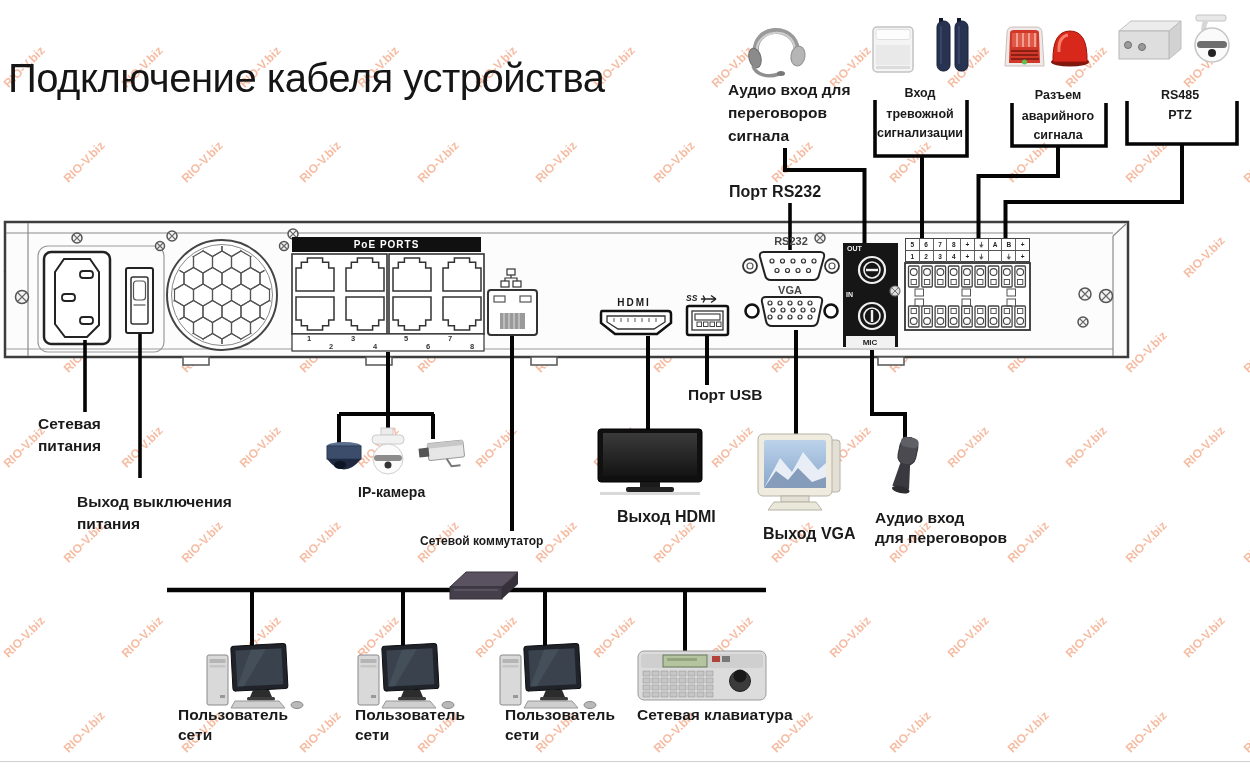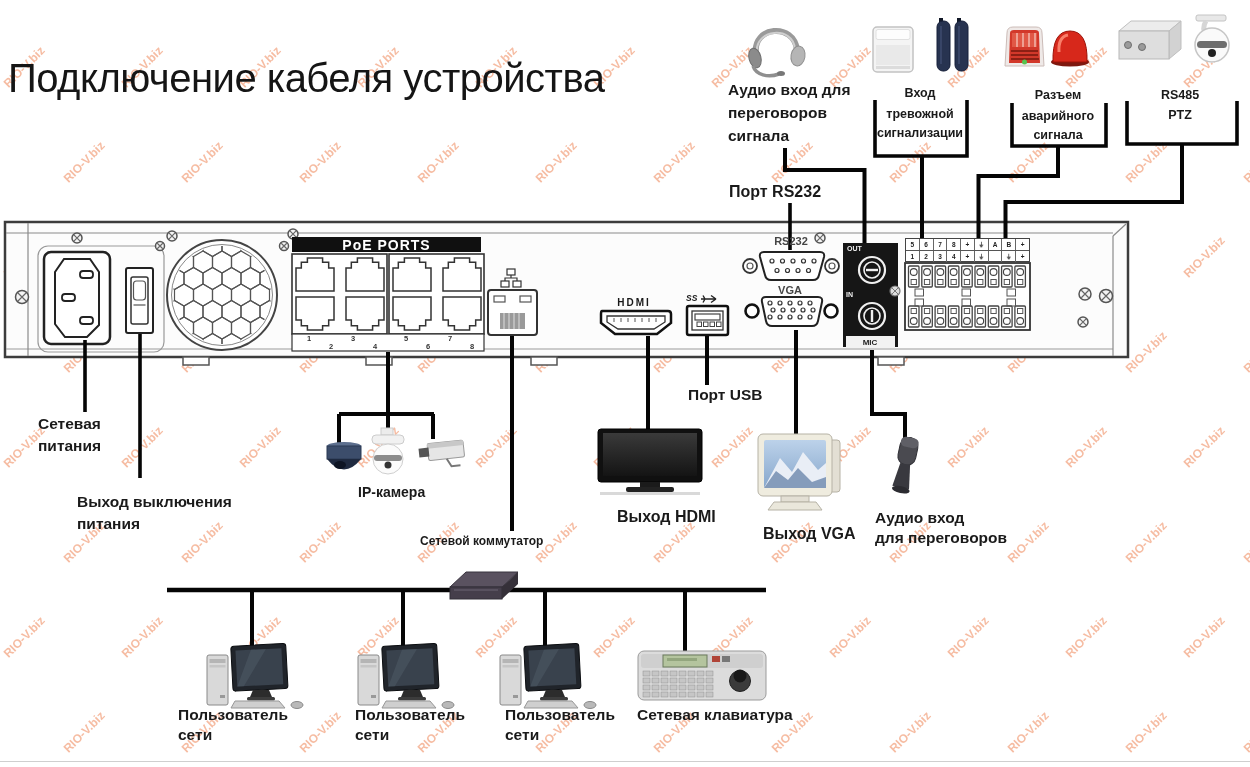--- a/index.html
+++ b/index.html
@@ -8,21 +8,21 @@
   #stage svg{position:absolute;left:0;top:0;}
   .wtxt{position:absolute;font-size:12px;font-weight:bold;color:rgba(238,122,69,.5);
         transform:rotate(-45deg);white-space:nowrap;pointer-events:none;}
   .lb{position:absolute;font-weight:bold;color:#1a1a1a;white-space:nowrap;line-height:1.15;}
   .s12{font-size:12.5px}.s15{font-size:12px}.s155{font-size:15.5px}.s16{font-size:16px}.s17{font-size:14px}
   .ctr{transform:translateX(-50%)}
   .title{position:absolute;left:8px;top:56px;font-size:40px;font-weight:400;color:#151515;
          letter-spacing:-.5px;white-space:nowrap;}
   .banner{position:absolute;left:292px;top:237px;width:189px;height:15px;background:#101010;
           display:flex;align-items:center;justify-content:center;}
-  .banner span{color:#fff;font-size:14px;font-weight:bold;letter-spacing:1px;}
+  .banner span{color:#fff;font-size:10px;font-weight:bold;letter-spacing:1px;}
   .ptxt{position:absolute;font-weight:bold;color:#454545;white-space:nowrap;}
   .term{position:absolute;left:905px;top:238px;width:125px;height:24px;border:1px solid #444;
         background:#fff;box-sizing:border-box;}
   .trow{display:flex;height:11px;}
   .trow:first-child{border-bottom:1px solid #555;}
   .tcell{flex:1;border-right:1px solid #666;font-size:6.5px;font-weight:bold;color:#222;
          text-align:center;line-height:11px;overflow:hidden;}
   .tcell:last-child{border-right:none;}
   .pnum{position:absolute;font-size:7.5px;font-weight:bold;color:#333;transform:translateX(-50%);}
   .botline{position:absolute;left:0;top:761px;width:1250px;height:1px;background:#cfcfcf;}

